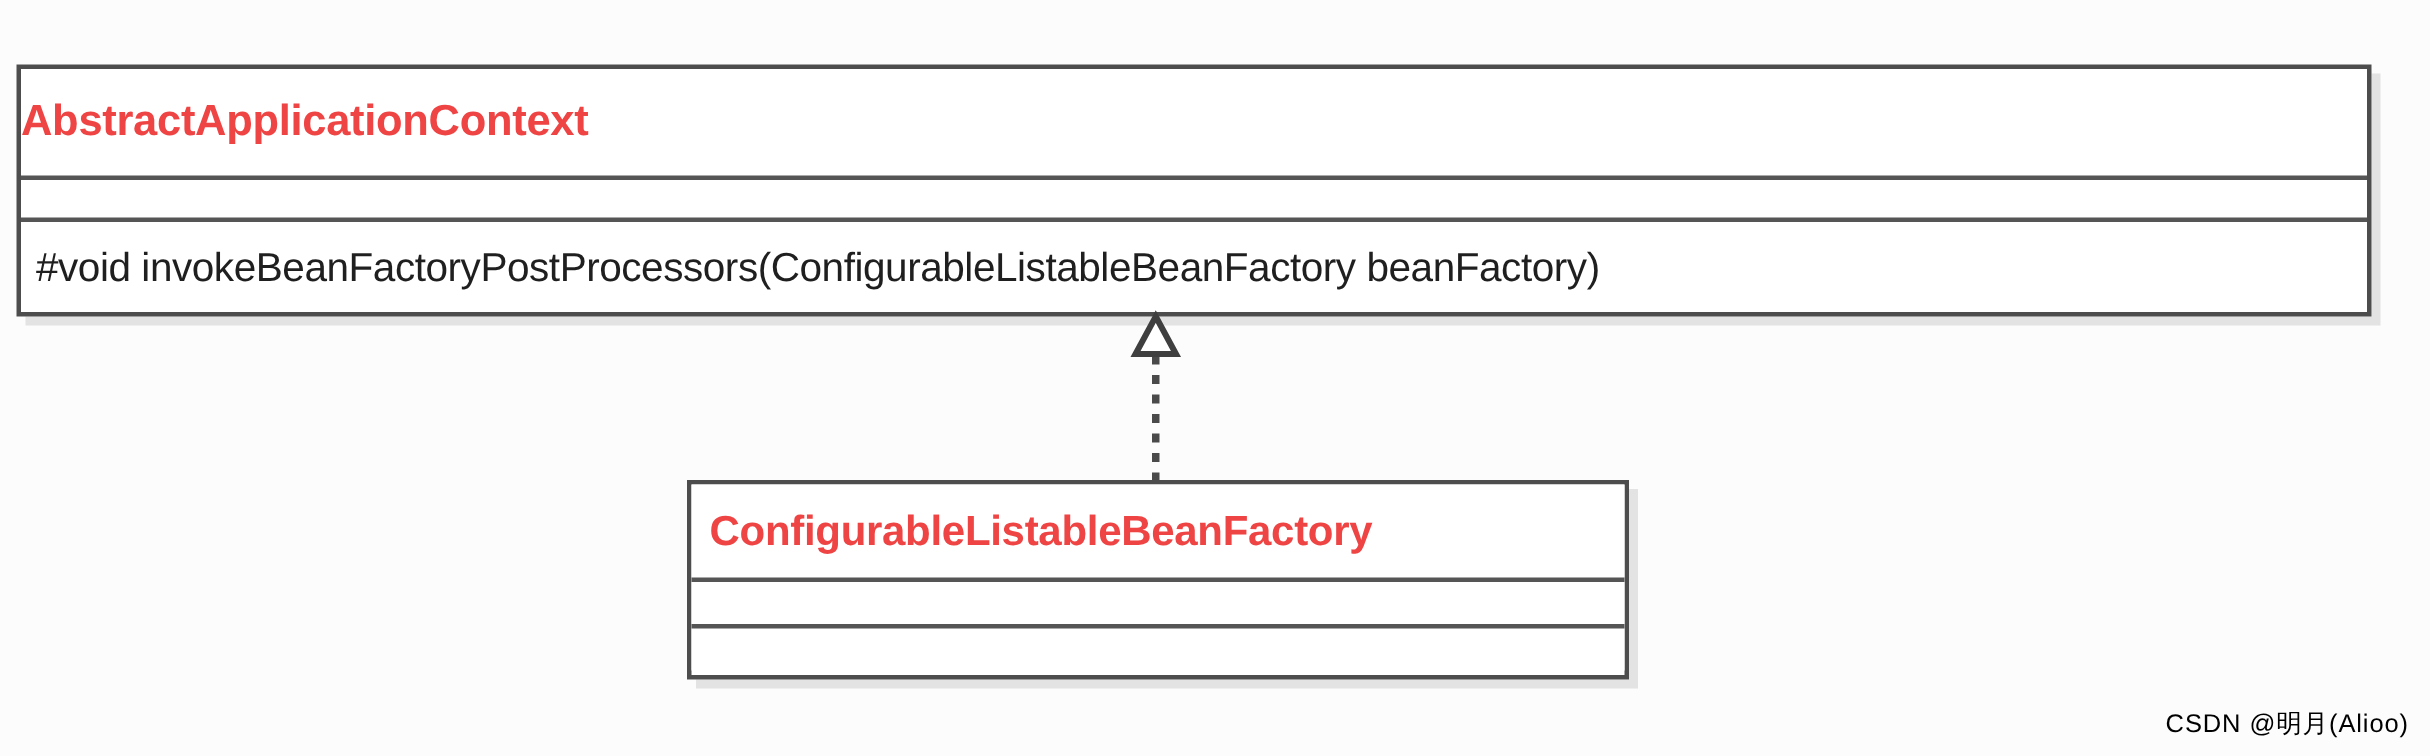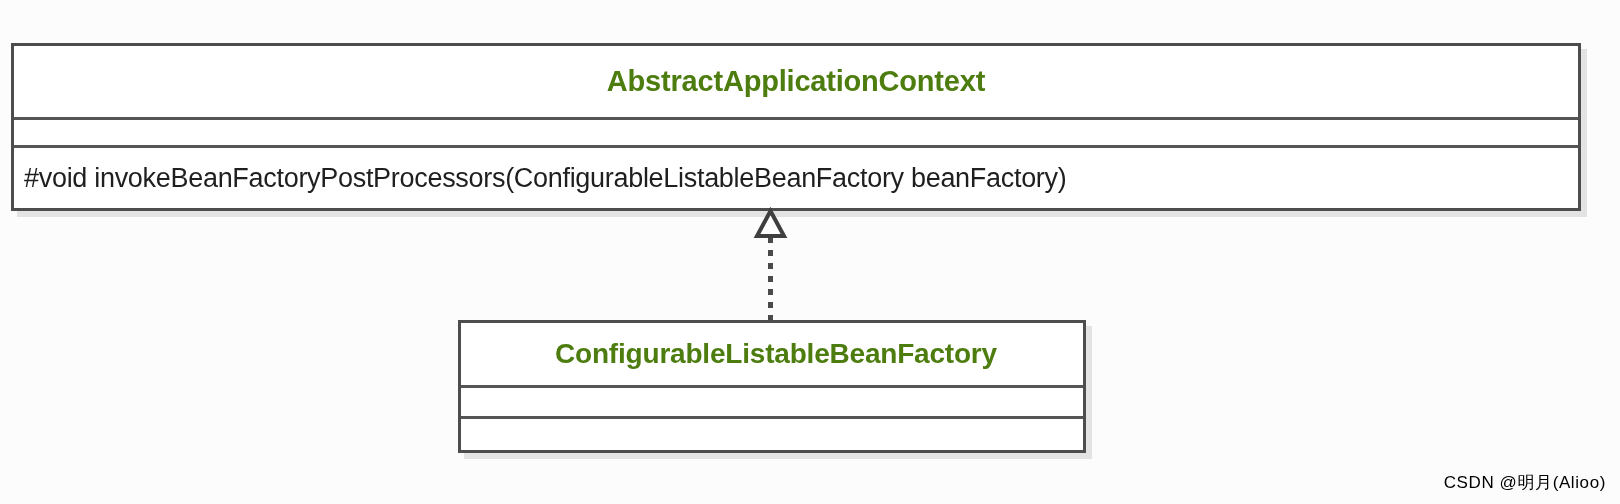--- a/index.html
+++ b/index.html
@@ -35,23 +35,23 @@
     box-sizing: border-box;
     background: #ffffff;
     overflow: hidden;
     white-space: nowrap;
   }
   .uml-divider {
     border-top: 3px solid #555555;
   }
 
   .uml-title {
-    text-align: center;
+    text-align: left;
     font-weight: bold;
-    color: #4d7c0f;
+    color: #ef4444;
     letter-spacing: -0.2px;
   }
   .uml-member {
     text-align: left;
     color: #1f1f1f;
     letter-spacing: -0.3px;
   }
 
   
   #class-abstract-application-context {

